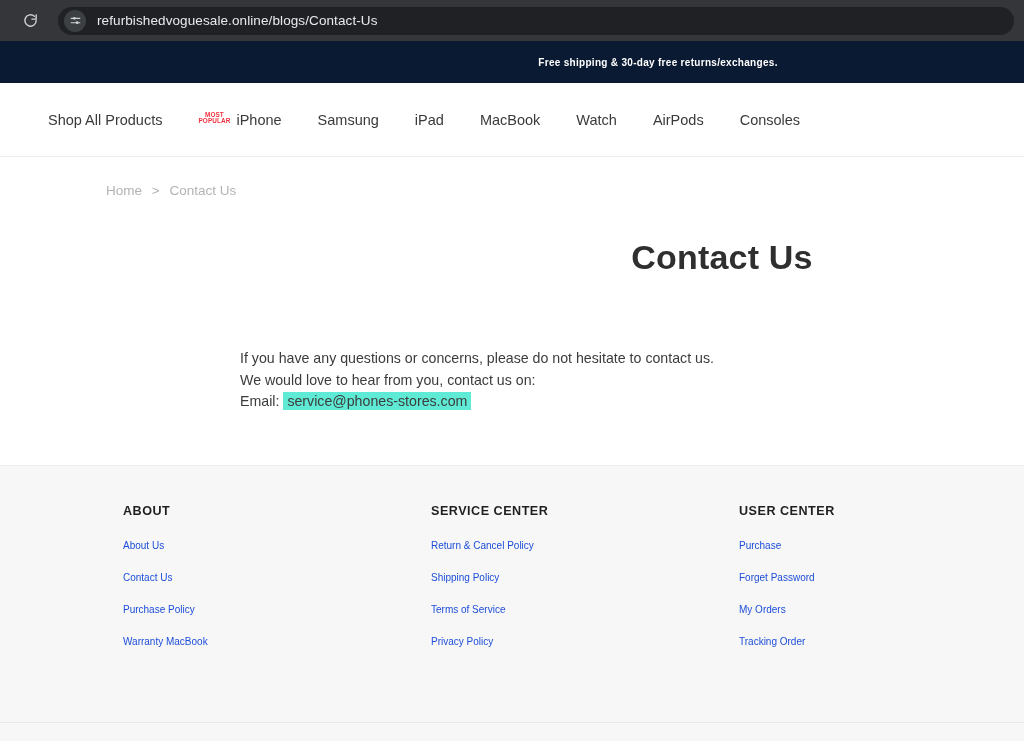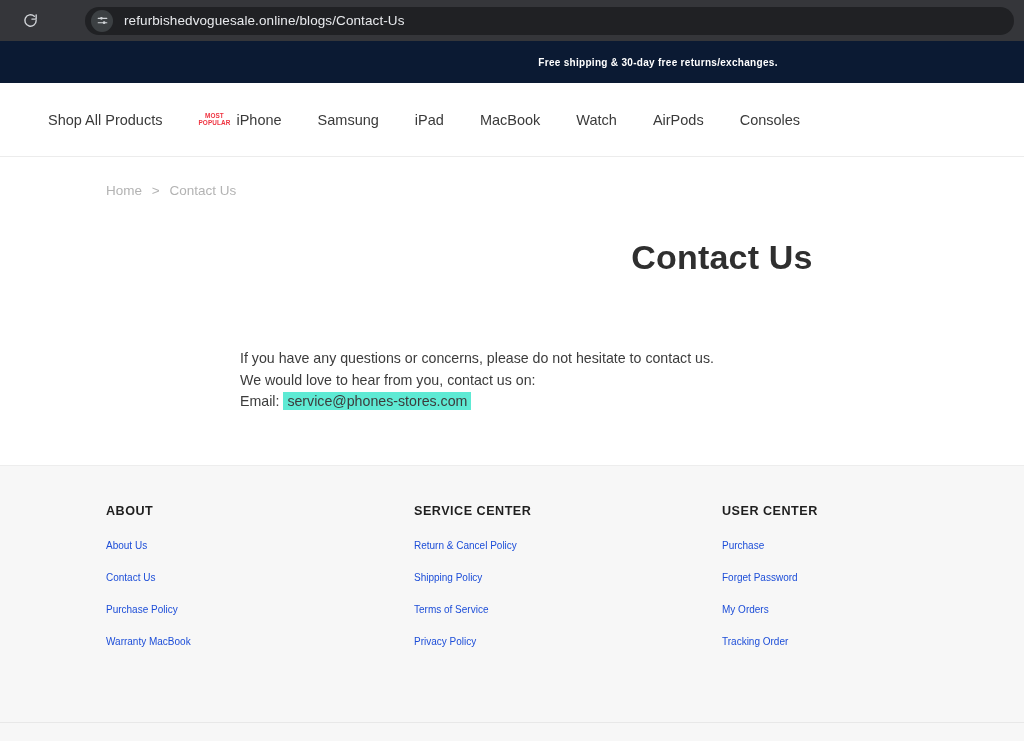--- a/index.html
+++ b/index.html
@@ -13,21 +13,20 @@
   }
 
   
   .browser-bar {
     height: 41px;
     background: #35363a;
     display: flex;
     align-items: center;
     padding: 0 10px;
     position: relative;
-    gap: 27px;
   }
   .reload-btn {
     width: 28px;
     height: 28px;
     border-radius: 50%;
     display: flex;
     align-items: center;
     justify-content: center;
     flex: 0 0 auto;
     margin-left: 6px;
@@ -133,21 +132,20 @@
     margin-left: 30px;
   }
   .nav-item {
     position: relative;
     font-size: 14.5px;
     color: #3a3a3a;
     margin-right: 36px;
     white-space: nowrap;
     text-decoration: none;
     display: flex;
-    align-items: center;
   }
   .nav-item:last-child { margin-right: 0; }
   .nav-badge {
     display: inline-block;
     color: #ef3340;
     font-size: 6.4px;
     font-weight: bold;
     line-height: 1.08;
     text-align: center;
     margin-right: 6px;
@@ -195,20 +193,21 @@
     left: 0;
     right: 0;
     top: 424px;
     height: 276px;
     background: #f7f7f7;
     border-top: 1px solid #ededed;
   }
   .footer-cols {
     display: flex;
     padding: 38px 0 0 106px;
+    margin-left: 17px;
   }
   .footer-col { flex: 0 0 auto; }
   .footer-col:nth-child(1) { width: 308px; }
   .footer-col:nth-child(2) { width: 308px; }
   .footer-col:nth-child(3) { width: 300px; }
   .footer-heading {
     font-size: 12.6px;
     font-weight: bold;
     color: #1f1f1f;
     letter-spacing: 0.5px;

